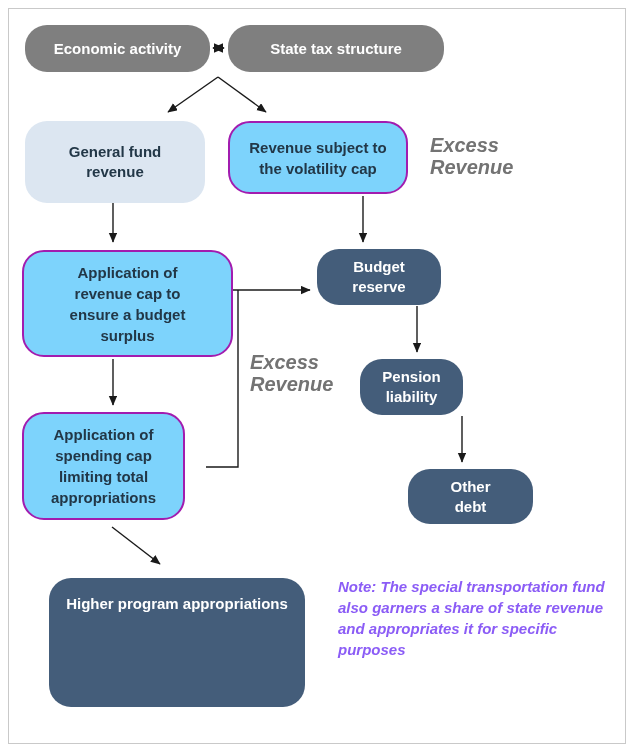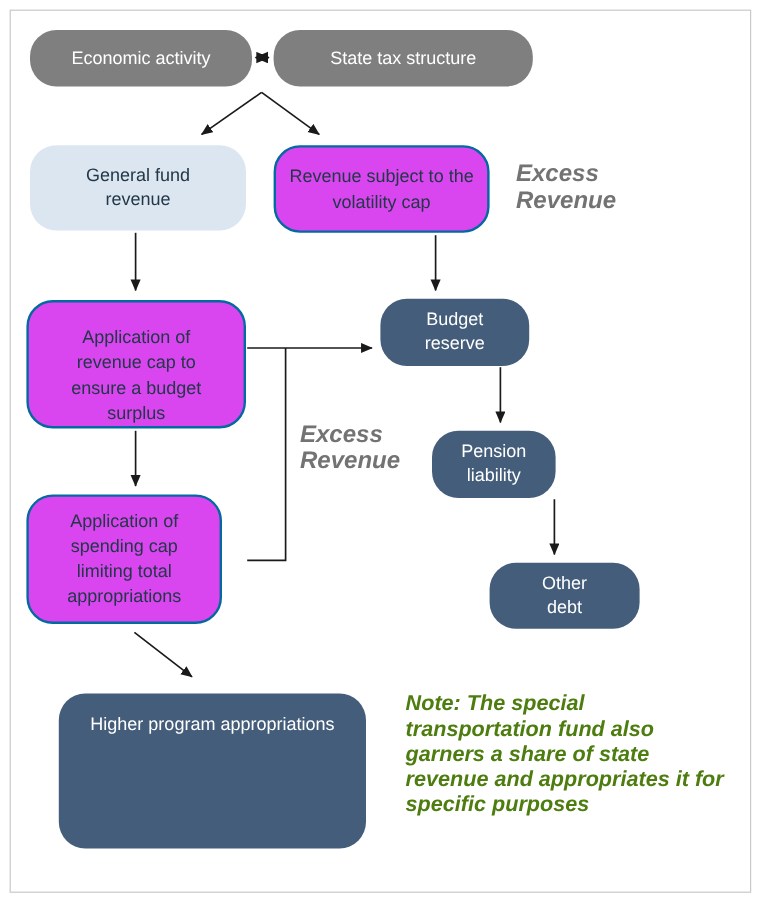--- a/index.html
+++ b/index.html
@@ -6,36 +6,36 @@
   html, body { width: 634px; height: 752px; background: #ffffff; }
   body { font-family: "Liberation Sans", sans-serif; position: relative; overflow: hidden; }
 
   .stage { position: absolute; left: 0; top: 0; width: 634px; height: 752px; background: #ffffff; }
   .frame { position: absolute; left: 8px; top: 8px; width: 618px; height: 736px;
            border: 1px solid #c9c9c9; }
 
   .edges { position: absolute; left: 0; top: 0; width: 634px; height: 752px; pointer-events: none; }
 
   .node { position: absolute; display: flex; align-items: center; justify-content: center;
-          text-align: center; font-size: 15px; font-weight: 400; line-height: 20px;
+          text-align: center; font-size: 15px; font-weight: 700; line-height: 20px;
           color: #223747; border-radius: 22px; }
   .node .lbl { display: block; }
 
   .gray  { background: #7f7f7f; color: #ffffff; }
   .fill-light { background: #dce6f1; }
-  .outline { background: #d946ef; border: 2px solid #0369a1; line-height: 21px; }
+  .outline { background: #7dd3fc; border: 2px solid #a21caf; line-height: 21px; }
   .dark  { background: #445d7a; color: #ffffff; }
 
   .n-economic  { left: 25px;  top: 25px;  width: 185px; height: 47px; }
   .n-tax       { left: 228px; top: 25px;  width: 216px; height: 47px; }
-  .n-genfund   { left: 25px;  top: 121px; width: 180px; height: 71px; }
+  .n-genfund   { left: 25px;  top: 121px; width: 180px; height: 82px; }
   .n-genfund .lbl { max-width: 130px; }
   .n-volcap    { left: 228px; top: 121px; width: 180px; height: 73px; }
   .n-volcap .lbl { max-width: 160px; }
-  .n-revcap    { left: 22px;  top: 250px; width: 183px; height: 107px; align-items: flex-end; }
+  .n-revcap    { left: 22px;  top: 250px; width: 211px; height: 107px; }
   .n-revcap .lbl { max-width: 135px; }
   .n-spendcap  { left: 22px;  top: 412px; width: 163px; height: 108px; }
   .n-spendcap .lbl { max-width: 125px; }
   .n-reserve   { left: 317px; top: 249px; width: 124px; height: 56px; }
   .n-reserve .lbl { max-width: 70px; }
   .n-pension   { left: 360px; top: 359px; width: 103px; height: 56px; }
   .n-pension .lbl { max-width: 70px; }
   .n-otherdebt { left: 408px; top: 469px; width: 125px; height: 55px; }
   .n-otherdebt .lbl { max-width: 55px; }
 
@@ -45,22 +45,22 @@
   .prog-cols { position: relative; }
   .prog-col { display: block; line-height: 22px; font-size: 15px; }
   .prog-col-2 { position: absolute; left: 156px; top: 0; }
 
   .float-label { position: absolute; font-size: 20px; font-style: italic; font-weight: 600;
                  color: #737373; line-height: 22px; white-space: pre-line; }
   .l-excess-top { left: 430px; top: 134px; }
   .l-excess-mid { left: 250px; top: 351px; }
 
   .note { position: absolute; left: 338px; top: 576px; width: 272px;
-          font-size: 18px; font-style: italic; font-weight: 600;
-          color: #4d7c0f; line-height: 21px; }
+          font-size: 15px; font-style: italic; font-weight: 600;
+          color: #8b5cf6; line-height: 21px; }
 </style>
 </head>
 <body>
 
 <div class="stage">
 
   <div class="frame"></div>
 
   <svg class="edges" width="634" height="752" viewBox="0 0 634 752" xmlns="http://www.w3.org/2000/svg">
     <defs>

